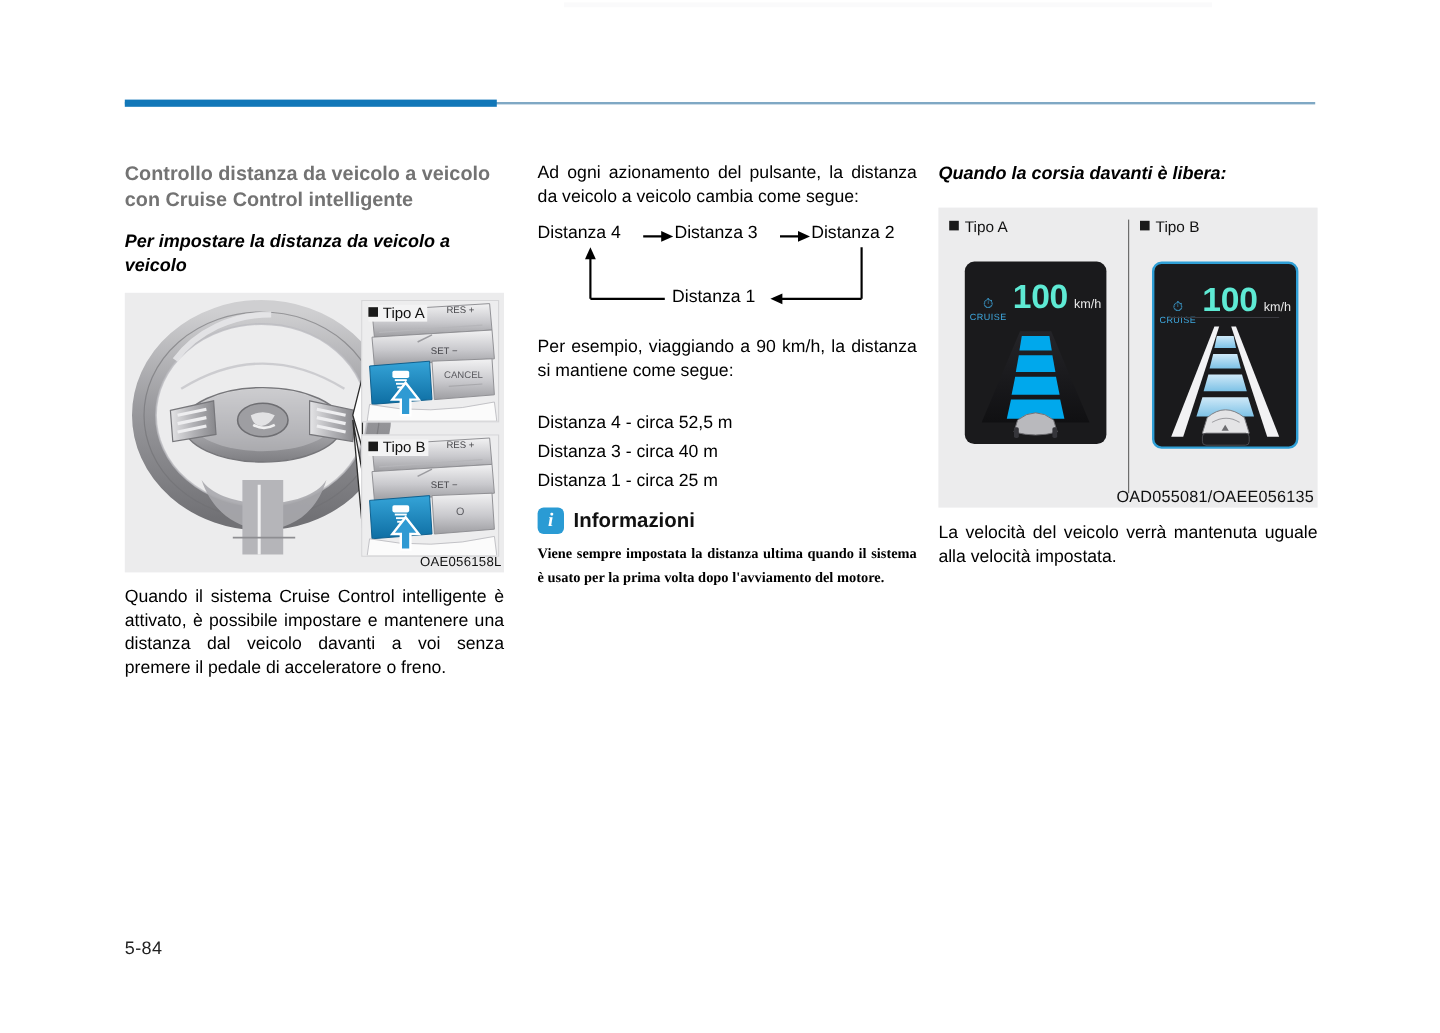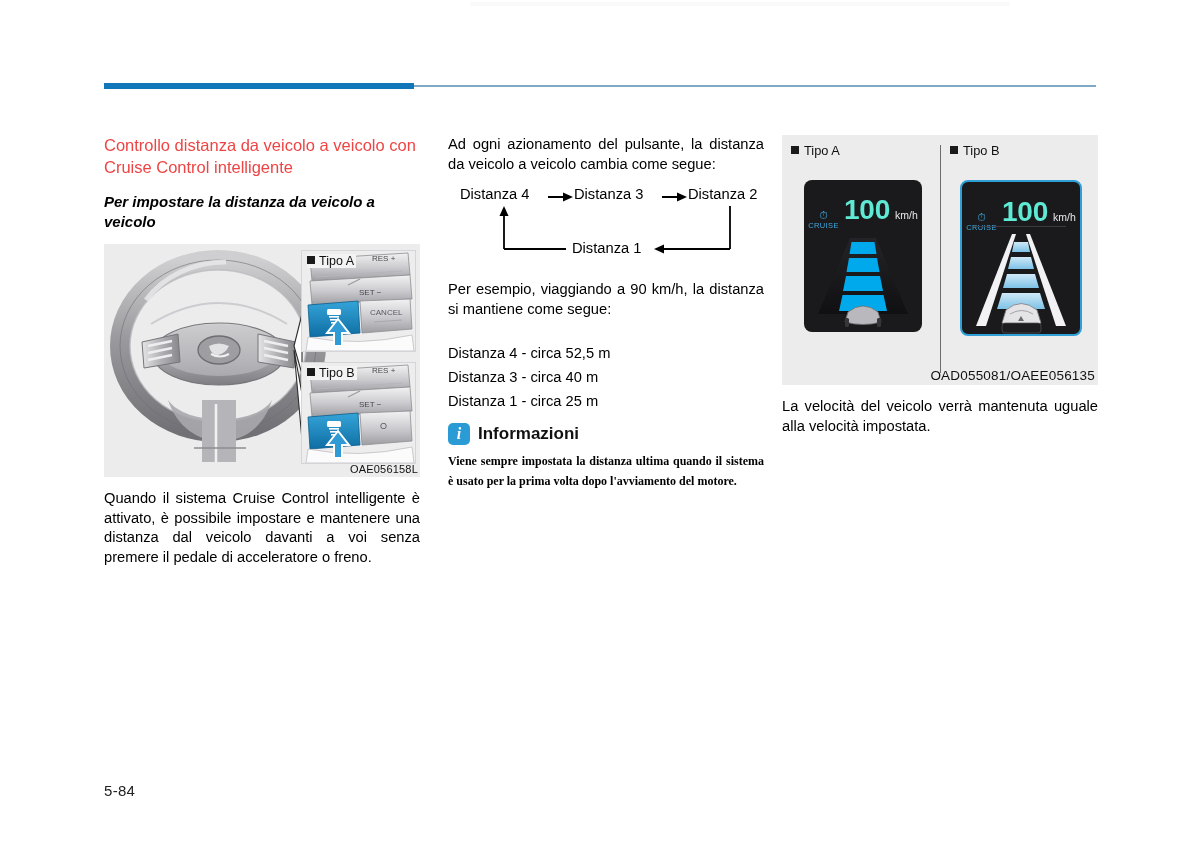--- a/index.html
+++ b/index.html
@@ -54,22 +54,22 @@
     top: 135px;
     width: 316px;
   }
   #col-left   { left: 104px; }
   #col-mid    { left: 448px; }
   #col-right  { left: 782px; }
 
   h2.sec-title {
     margin: 0 0 14px 0;
     font-size: 16.5px;
-    font-weight: normal;
-    color: #ef4444;
+    font-weight: bold;
+    color: #737373;
     line-height: 21.5px;
   }
   h3.sub-title {
     margin: 0 0 12px 0;
     font-size: 15px;
     font-weight: bold;
     font-style: italic;
     color: #000;
     line-height: 20px;
   }
@@ -132,21 +132,21 @@
     background: #1a1a1a;
     margin-right: 4px;
     vertical-align: 1px;
   }
 
   
   #flow {
     position: relative;
     width: 316px;
     height: 78px;
-    margin: 4px 0 16px 12px;
+    margin: 4px 0 16px 0;
     font-size: 14.7px;
   }
   #flow .fl-txt { position: absolute; white-space: nowrap; }
   #flow .d4 { left: 0px;   top: 0px; }
   #flow .d3 { left: 114px; top: 0px; }
   #flow .d2 { left: 228px; top: 0px; }
   #flow .d1 { left: 112px; top: 54px; }
 
   .dist-list {
     font-size: 14.7px;
@@ -482,20 +482,21 @@
 
   <div id="info-head">
     <div class="i-badge">i</div>
     <div class="i-title">Informazioni</div>
   </div>
   <p class="info-body">Viene sempre impostata la distanza ultima quando il sistema è usato per la prima volta dopo l'avviamento del motore.</p>
 </div>
 
 <div class="column" id="col-right">
 
+  <h3 class="sub-title" style="margin-bottom:18px;">Quando la corsia davanti è libera:</h3>
 
   <div id="fig-cluster">
     <div class="divider"></div>
 
     <div class="clus-label" id="clus-label-a">
       <span class="sq"></span><span>Tipo A</span>
     </div>
     <div class="clus-label" id="clus-label-b">
       <span class="sq"></span><span>Tipo B</span>
     </div>

